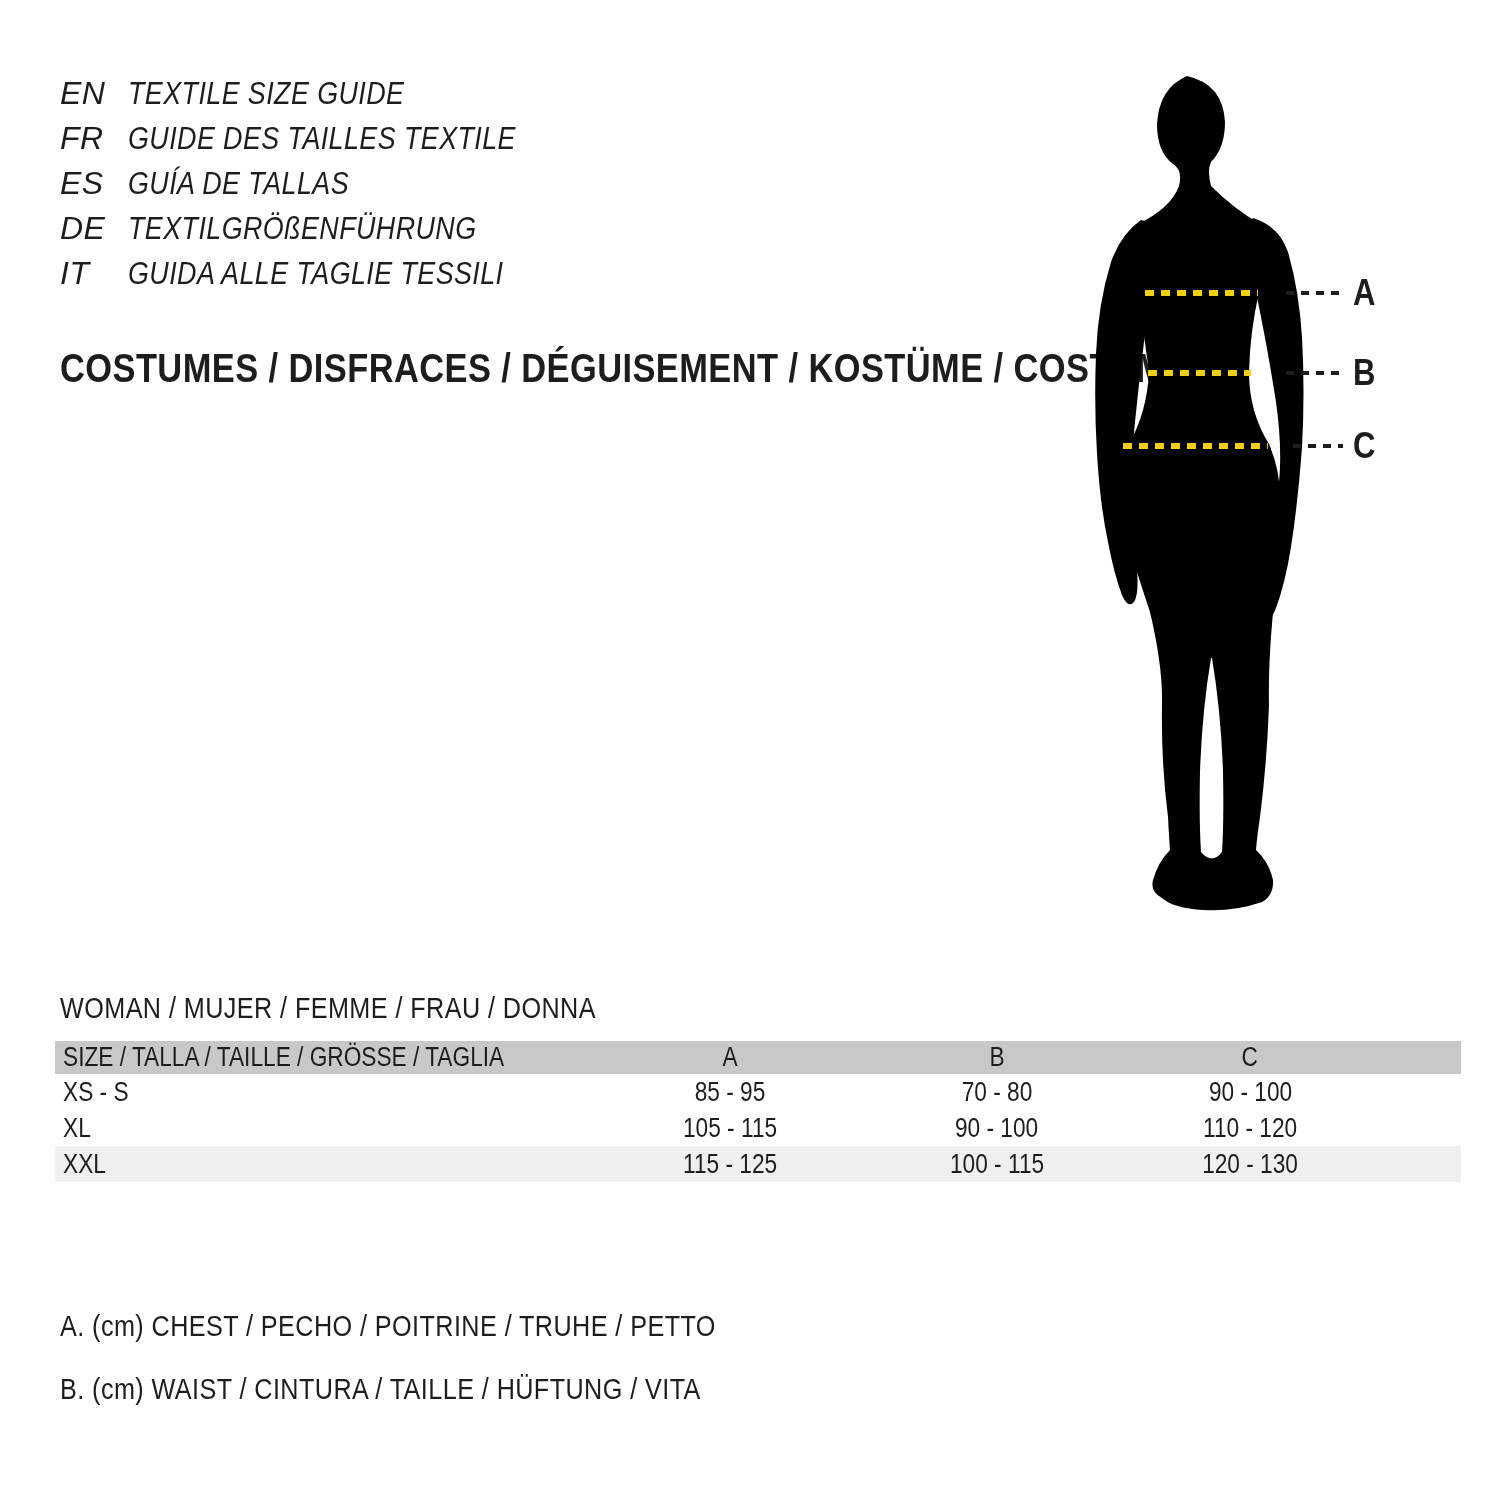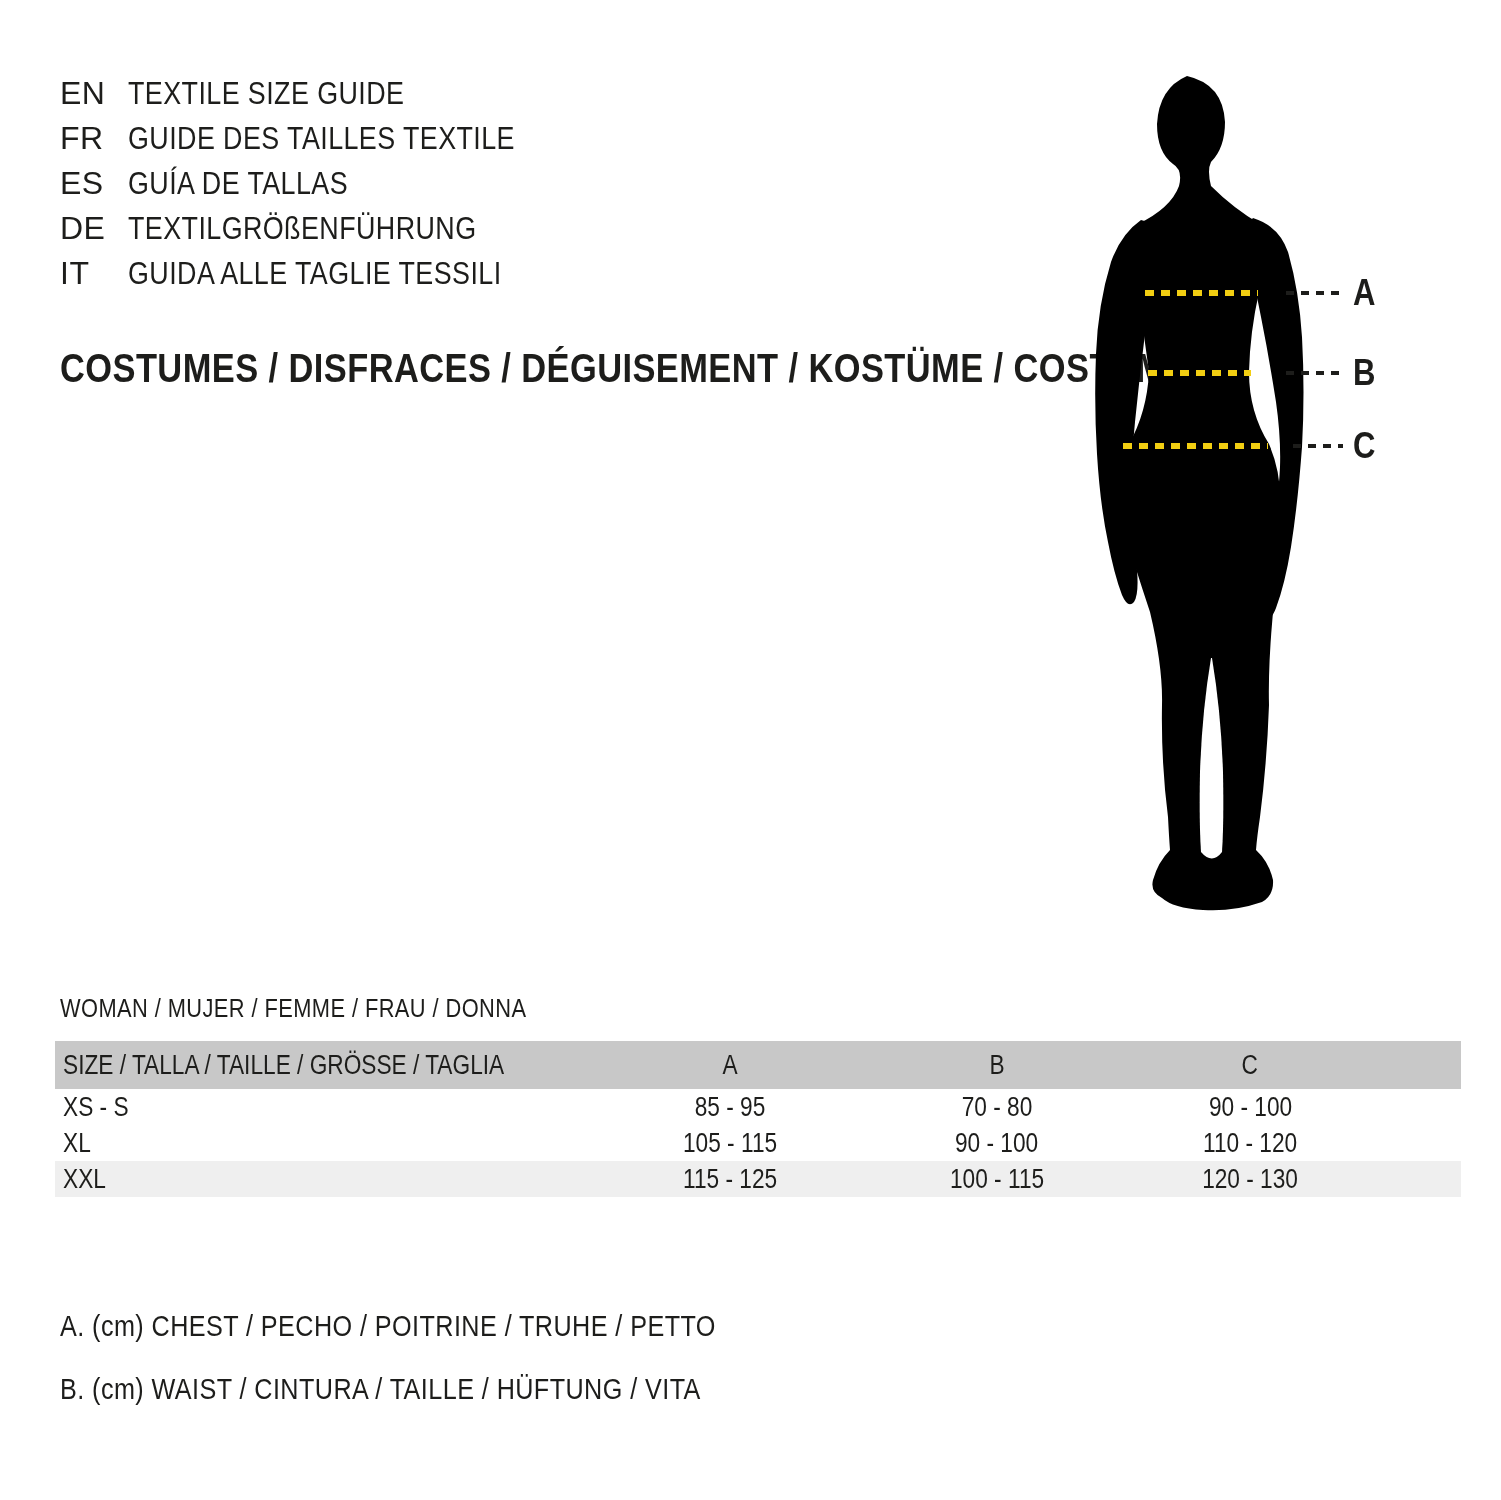--- a/index.html
+++ b/index.html
@@ -13,40 +13,40 @@
   .page{
     position:relative;width:1501px;height:1500px;background:#ffffff;overflow:hidden;
     font-family:"Liberation Sans","DejaVu Sans",sans-serif;color:var(--ink);
   }
   
   .cx{display:inline-block;transform:scaleX(.84);transform-origin:0 50%;white-space:nowrap;}
   .cxc{display:inline-block;transform:scaleX(.84);transform-origin:50% 50%;white-space:nowrap;}
 
   
   .langs{position:absolute;left:60px;top:71px;}
-  .lrow{display:flex;height:45px;line-height:45px;font-size:32px;letter-spacing:.5px;}
+  .lrow{display:flex;height:45px;line-height:45px;font-size:32px;letter-spacing:.5px;font-style:italic;}
   .lcode{width:68px;flex:0 0 68px;}
 
   
   .costumes{position:absolute;left:60px;top:344px;font-size:41px;font-weight:bold;line-height:48px;letter-spacing:.5px;}
 
   
   .figure{position:absolute;left:1083px;top:62px;width:230px;height:880px;}
   .figure svg{display:block;width:100%;height:100%;}
   .dash-y{position:absolute;height:6px;background:repeating-linear-gradient(90deg,var(--accent-yellow) 0 9px,transparent 9px 16px);}
   .dash-k{position:absolute;height:4px;background:repeating-linear-gradient(90deg,var(--ink) 0 8px,transparent 8px 15px);}
   .mlabel{position:absolute;font-size:37px;font-weight:bold;line-height:42px;}
 
   
-  .woman{position:absolute;left:60px;top:990px;font-size:26px;line-height:36px;letter-spacing:.5px;}
+  .woman{position:absolute;left:60px;top:990px;font-size:30px;line-height:36px;letter-spacing:.5px;}
 
   
   .table{position:absolute;left:55px;top:1041px;width:1406px;font-size:27px;}
   .trow{display:grid;grid-template-columns:38% 20% 18% 18%;align-items:center;height:36px;}
-  .trow.thead{height:48px;background:var(--table-header-bg);}
+  .trow.thead{height:33px;background:var(--table-header-bg);}
   .trow.stripe{background:var(--table-stripe-bg);}
   .tc{overflow:visible;white-space:nowrap;}
   .tc.left{padding-left:8px;text-align:left;}
   .tc.mid{text-align:center;}
 
   
   .legend{position:absolute;left:60px;top:1294px;text-decoration:underline;}
   .legend .lg{height:63px;line-height:63px;font-size:30px;letter-spacing:.5px;}
 </style>
 </head>

